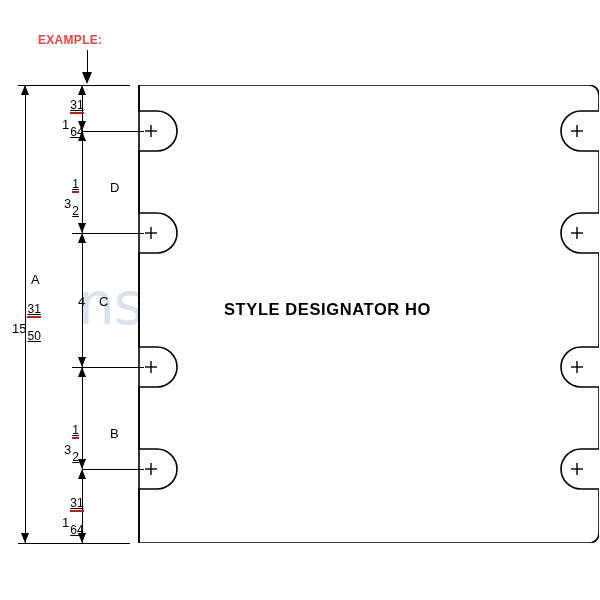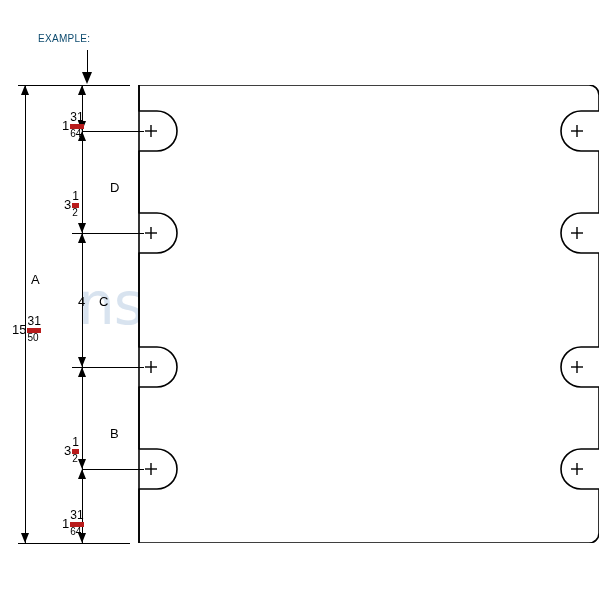--- a/index.html
+++ b/index.html
@@ -35,23 +35,23 @@
     height: 11px;
     background: #f3c0a5;
     vertical-align: baseline;
     margin: 0 1px;
   }
 
   
   #example-label {
     left: 38px;
     top: 33px;
-    font-size: 10px;
-    font-weight: normal;
-    color: #0c4a6e;
+    font-size: 12px;
+    font-weight: bold;
+    color: #ef4444;
     letter-spacing: 0.3px;
   }
 
   
   .hline { background: #000; height: 1px; }
   .vline { background: #000; width: 1px; }
 
   
   #part-body {
     left: 129px;
@@ -62,27 +62,28 @@
   #part-body svg { display: block; }
 
   
   .dim {
     font-size: 13px;
     color: #000;
     white-space: nowrap;
   }
   .frac {
     display: inline-block;
-    text-align: left;
+    text-align: center;
     vertical-align: -0.45em;
-    margin: 12px 1px;
+    margin: 0 1px;
     line-height: 1.05;
+    text-decoration: underline;
   }
   .frac .num { display: block; font-size: 12px; }
-  .frac .den { display: block; font-size: 10px; border-top: 5px solid #b91c1c; padding-top: 0px;}
+  .frac .den { display: block; font-size: 12px; border-top: 2px solid #b91c1c; padding-top: 12px;}
   .whole { font-size: 13px; vertical-align: 0.05em; }
   .letter { font-size: 13px; font-weight: normal; }
 
   
   #style-designator {
     left: 224px;
     top: 300px;
     font-size: 16.5px;
     font-weight: bold;
     color: #000;
@@ -168,20 +169,21 @@
         <line x1="442" y1="148" x2="454" y2="148"></line>
         <line x1="448" y1="142" x2="448" y2="154"></line>
         <line x1="442" y1="282" x2="454" y2="282"></line>
         <line x1="448" y1="276" x2="448" y2="288"></line>
         <line x1="442" y1="384" x2="454" y2="384"></line>
         <line x1="448" y1="378" x2="448" y2="390"></line>
       </g>
     </svg>
   </div>
 
+  <div id="style-designator" class="abs">STYLE DESIGNATOR  HO</div>
 
   <div class="abs hline" style="left:82px; top:131px; width:62px;"></div>
   <div class="abs hline" style="left:72px; top:233px; width:72px;"></div>
   <div class="abs hline" style="left:72px; top:367px; width:72px;"></div>
   <div class="abs hline" style="left:82px; top:469px; width:62px;"></div>
   <div class="abs hline" style="left:18px; top:85px; width:112px;"></div>
   <div class="abs hline" style="left:18px; top:543px; width:112px;"></div>
 
   <div class="abs vline" style="left:25px; top:85px; height:458px;"></div>
   <div class="abs" style="left:21px; top:85px; width:0; height:0;

